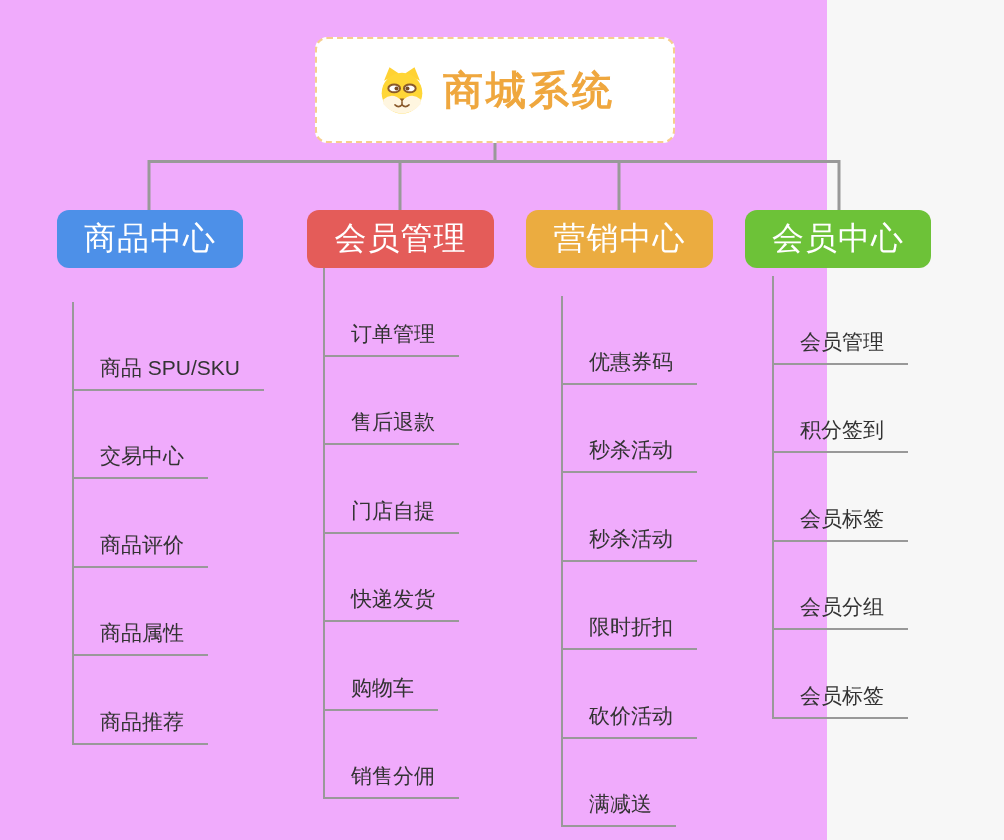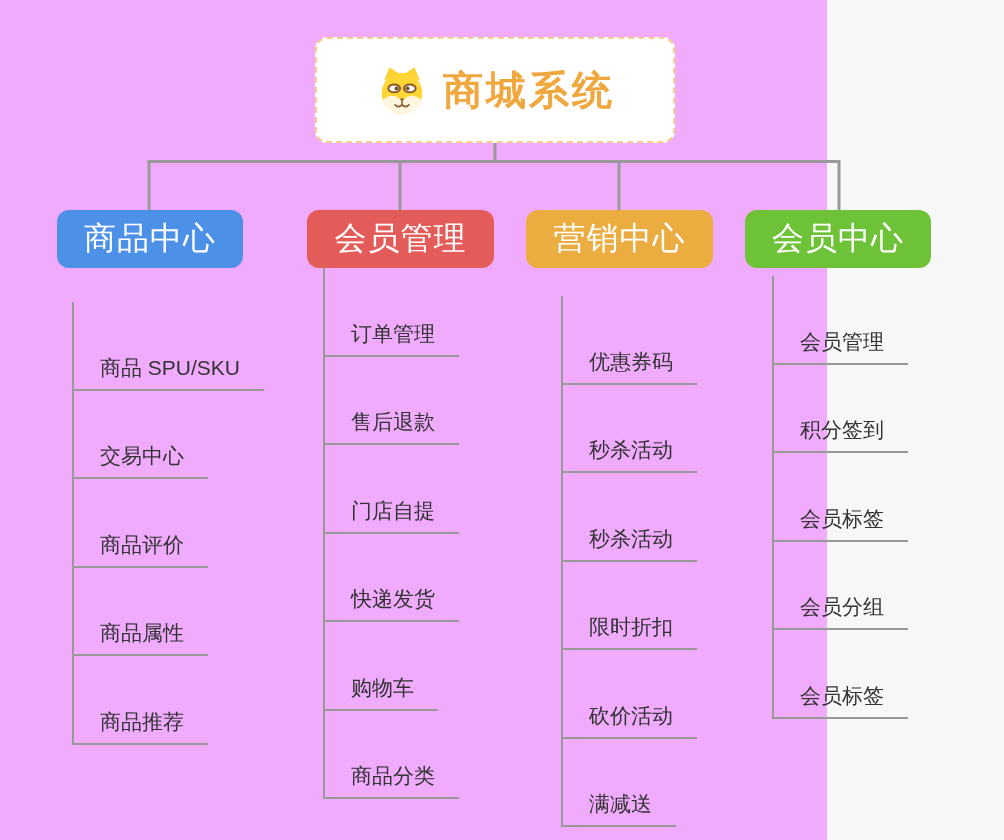--- a/index.html
+++ b/index.html
@@ -97,21 +97,21 @@
     <div class="leaf">商品属性</div>
     <div class="leaf">商品推荐</div>
   </div>
 
   <div class="col c1">
     <div class="leaf">订单管理</div>
     <div class="leaf">售后退款</div>
     <div class="leaf">门店自提</div>
     <div class="leaf">快递发货</div>
     <div class="leaf">购物车</div>
-    <div class="leaf">商品分类</div>
+    <div class="leaf">销售分佣</div>
   </div>
 
   <div class="col c2">
     <div class="leaf">优惠券码</div>
     <div class="leaf">秒杀活动</div>
     <div class="leaf">秒杀活动</div>
     <div class="leaf">限时折扣</div>
     <div class="leaf">砍价活动</div>
     <div class="leaf">满减送</div>
   </div>

